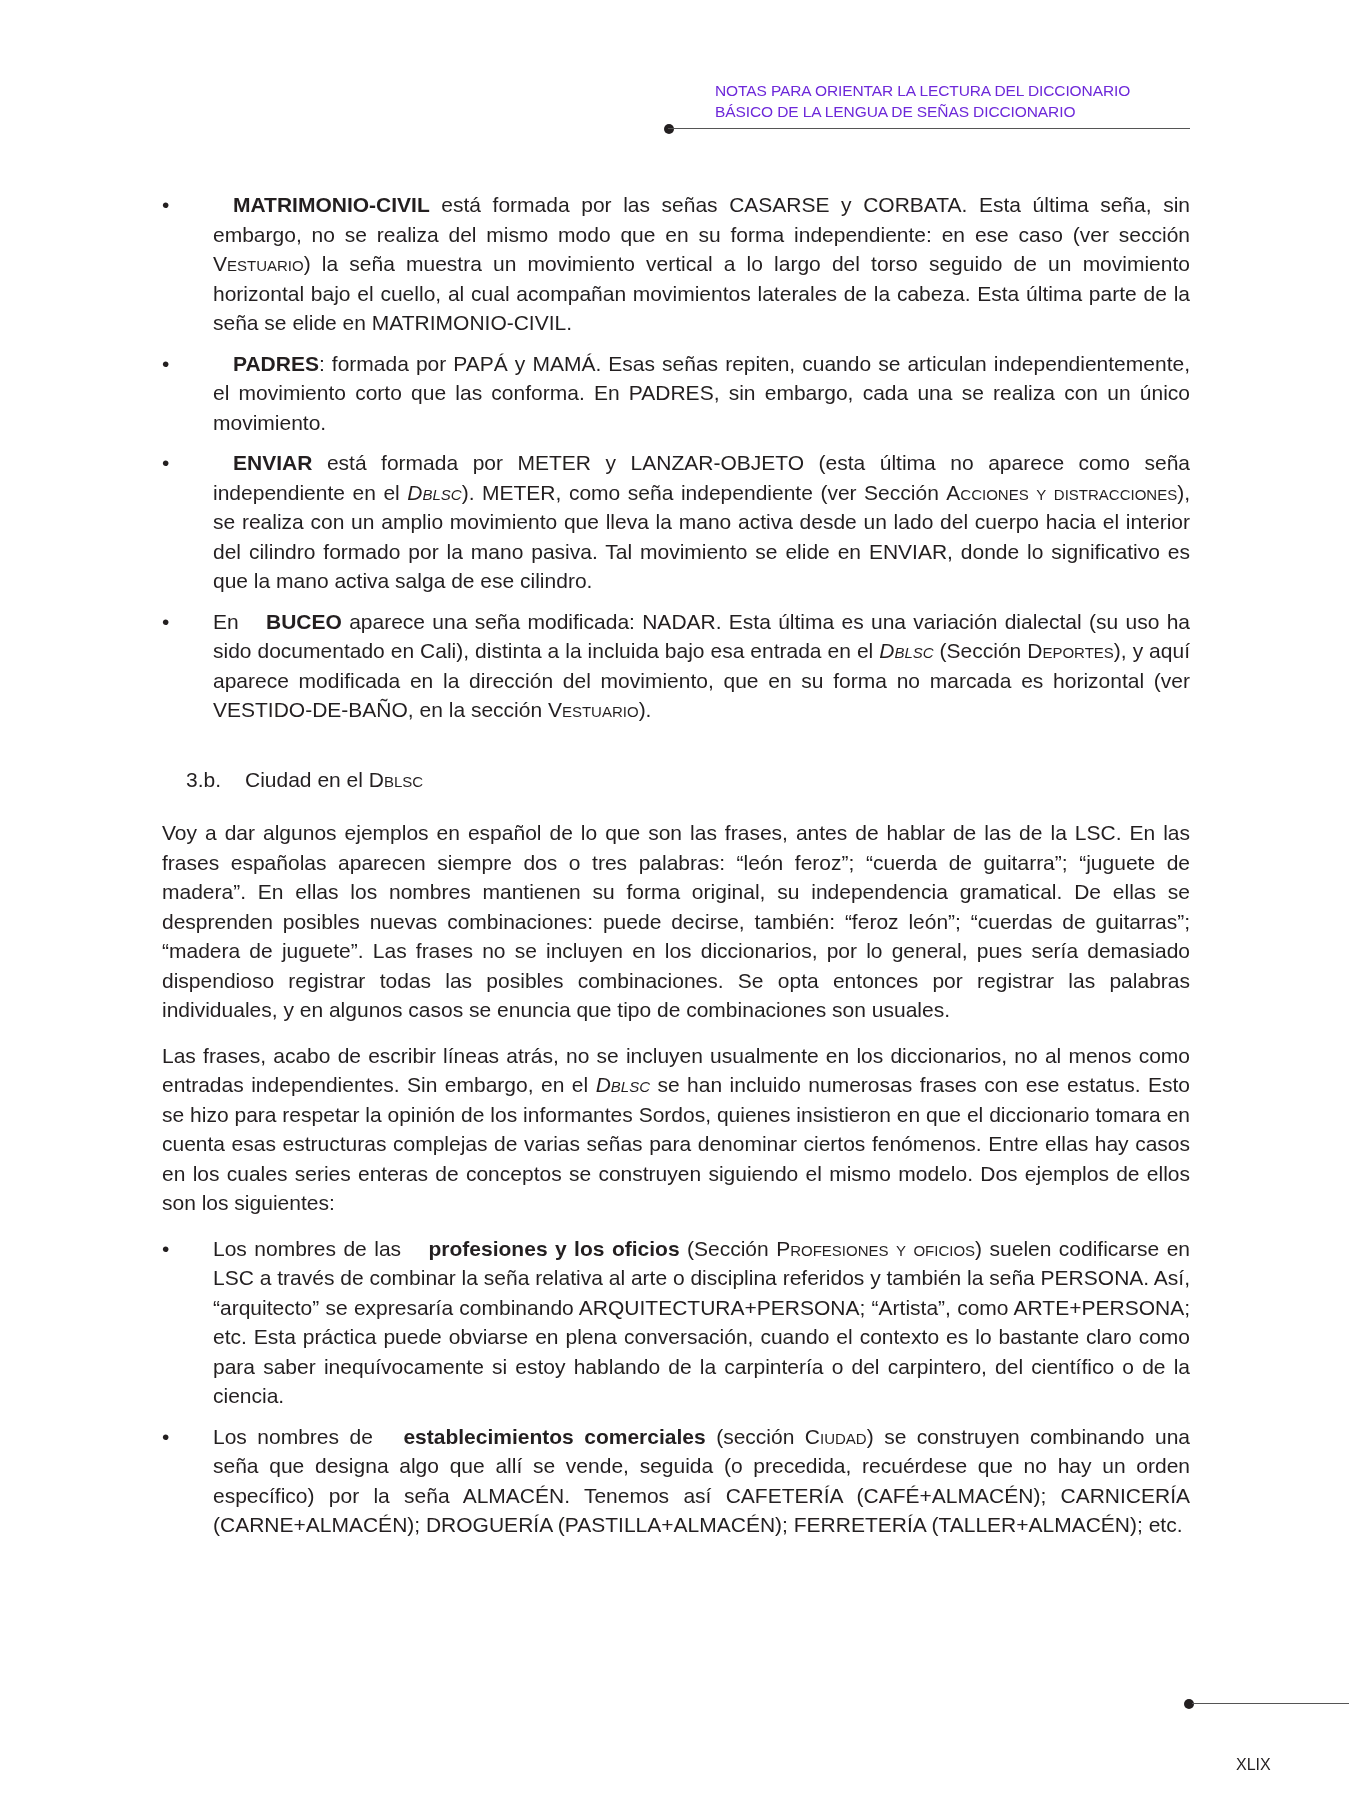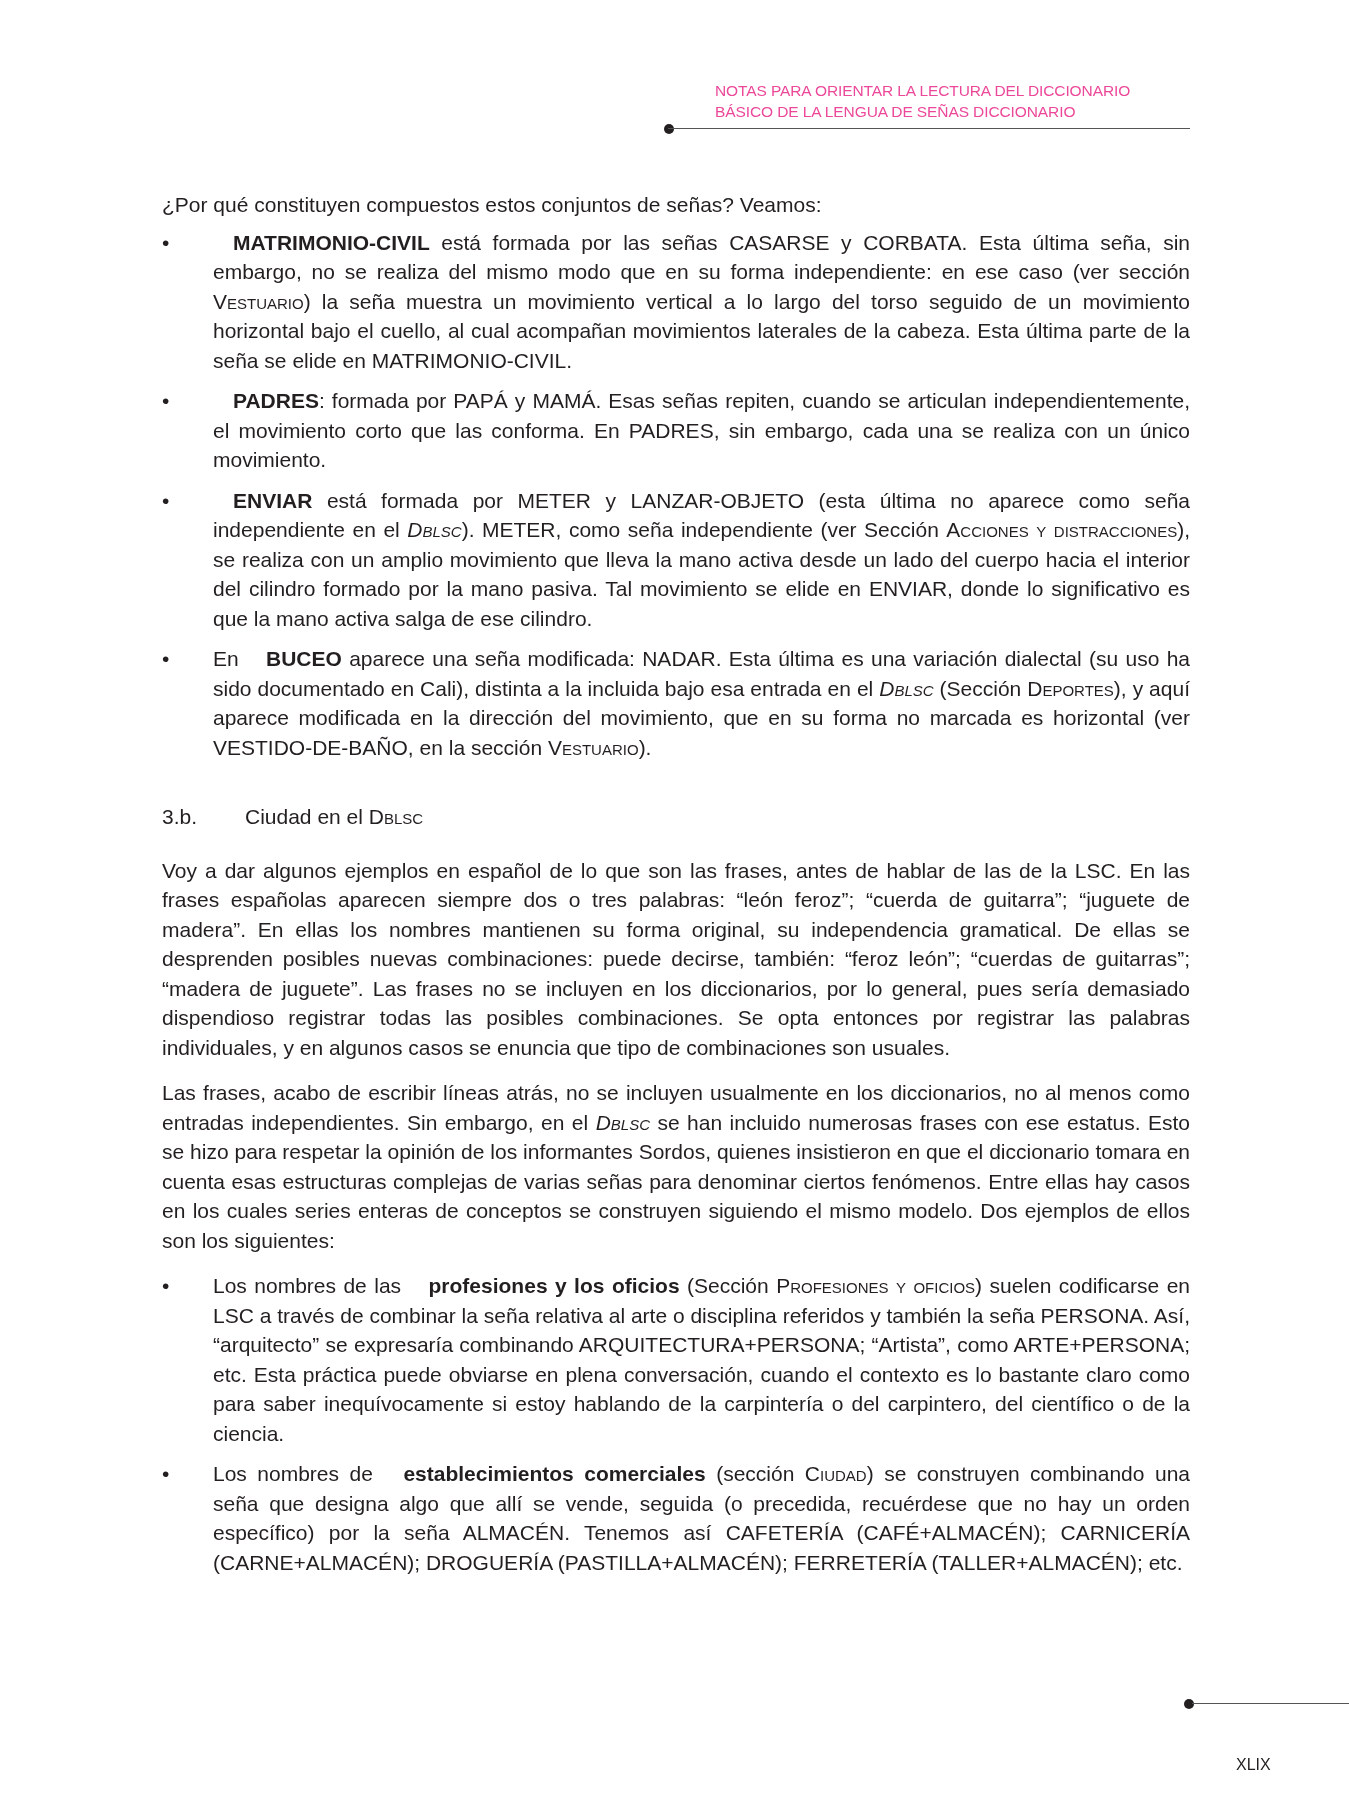--- a/index.html
+++ b/index.html
@@ -3,21 +3,21 @@
   <meta charset="utf-8">
   <style>
     html, body { margin: 0; padding: 0; background: #ffffff; }
     body {
       width: 1349px; height: 1800px; position: relative; overflow: hidden;
       font-family: "Liberation Sans", sans-serif;
       color: #231f20;
     }
     .header {
       position: absolute; left: 715px; top: 80px;
-      font-size: 15.5px; line-height: 21px; color: #ec4899;
+      font-size: 15.5px; line-height: 21px; color: #6d28d9;
       letter-spacing: -0.1px;
     }
     .header-rule {
       position: absolute; left: 668px; top: 128px; width: 522px; height: 1px;
       background: #555;
     }
     .header-dot {
       position: absolute; left: 664px; top: 124px; width: 10px; height: 10px;
       border-radius: 50%; background: #231f20;
     }
@@ -31,21 +31,21 @@
     ul.bullets li {
       position: relative; padding-left: 51px; margin-bottom: 11px; text-align: justify;
     }
     ul.bullets li .bullet {
       position: absolute; left: 0; top: 0; width: 20px;
     }
     .sc { font-variant: small-caps; }
     .scit { font-variant: small-caps; font-style: italic; }
     b { font-weight: bold; margin-left: 20px; }
     .section-heading {
-      margin-top: 40px; margin-bottom: 24px; display: flex;
+      margin-top: 40px; margin-bottom: 24px; display: flex; text-align: center;
     }
     .section-heading .num { width: 83px; }
     .para { margin-bottom: 16px; }
     .footer-rule {
       position: absolute; left: 1192px; top: 1703px; width: 157px; height: 1px; background: #555;
     }
     .footer-dot {
       position: absolute; left: 1184px; top: 1699px; width: 10px; height: 10px;
       border-radius: 50%; background: #231f20;
     }
@@ -57,21 +57,20 @@
 <body>
 
 <div class="header">
   <div>NOTAS PARA ORIENTAR LA LECTURA DEL DICCIONARIO</div>
   <div>BÁSICO DE LA LENGUA DE SEÑAS DICCIONARIO</div>
 </div>
 <div class="header-dot"></div>
 <div class="header-rule"></div>
 
 <div class="content">
-  <p class="intro">¿Por qué constituyen compuestos estos conjuntos de señas? Veamos:</p>
 
   <ul class="bullets">
     <li>
       <span class="bullet">•</span>
       <b>MATRIMONIO-CIVIL</b><span> está formada por las señas CASARSE y CORBATA. Esta última seña, sin embargo, no se realiza del mismo modo que en su forma independiente: en ese caso (ver sección </span><span class="sc">Vestuario</span><span>) la seña muestra un movimiento vertical a lo largo del torso seguido de un movimiento horizontal bajo el cuello, al cual acompañan movimientos laterales de la cabeza. Esta última parte de la seña se elide en MATRIMONIO-CIVIL.</span>
     </li>
     <li>
       <span class="bullet">•</span>
       <b>PADRES</b><span>: formada por PAPÁ y MAMÁ. Esas señas repiten, cuando se articulan independientemente, el movimiento corto que las conforma. En PADRES, sin embargo, cada una se realiza con un único movimiento.</span>
     </li>

